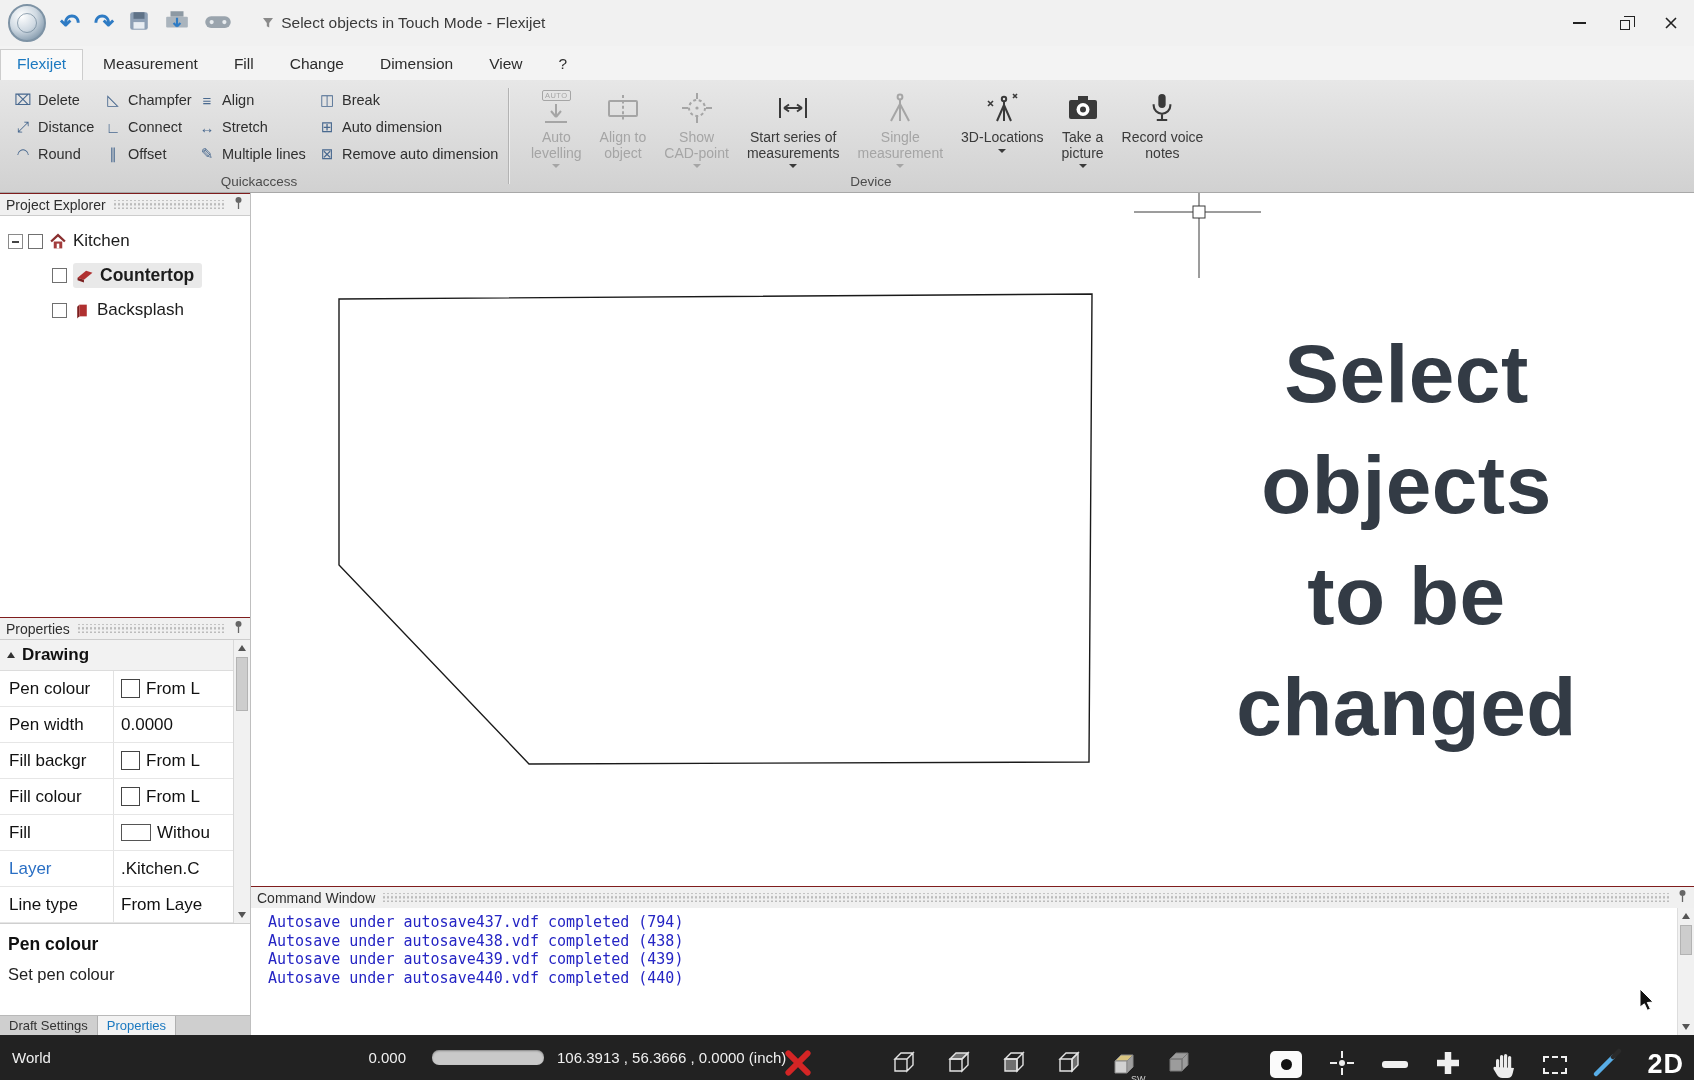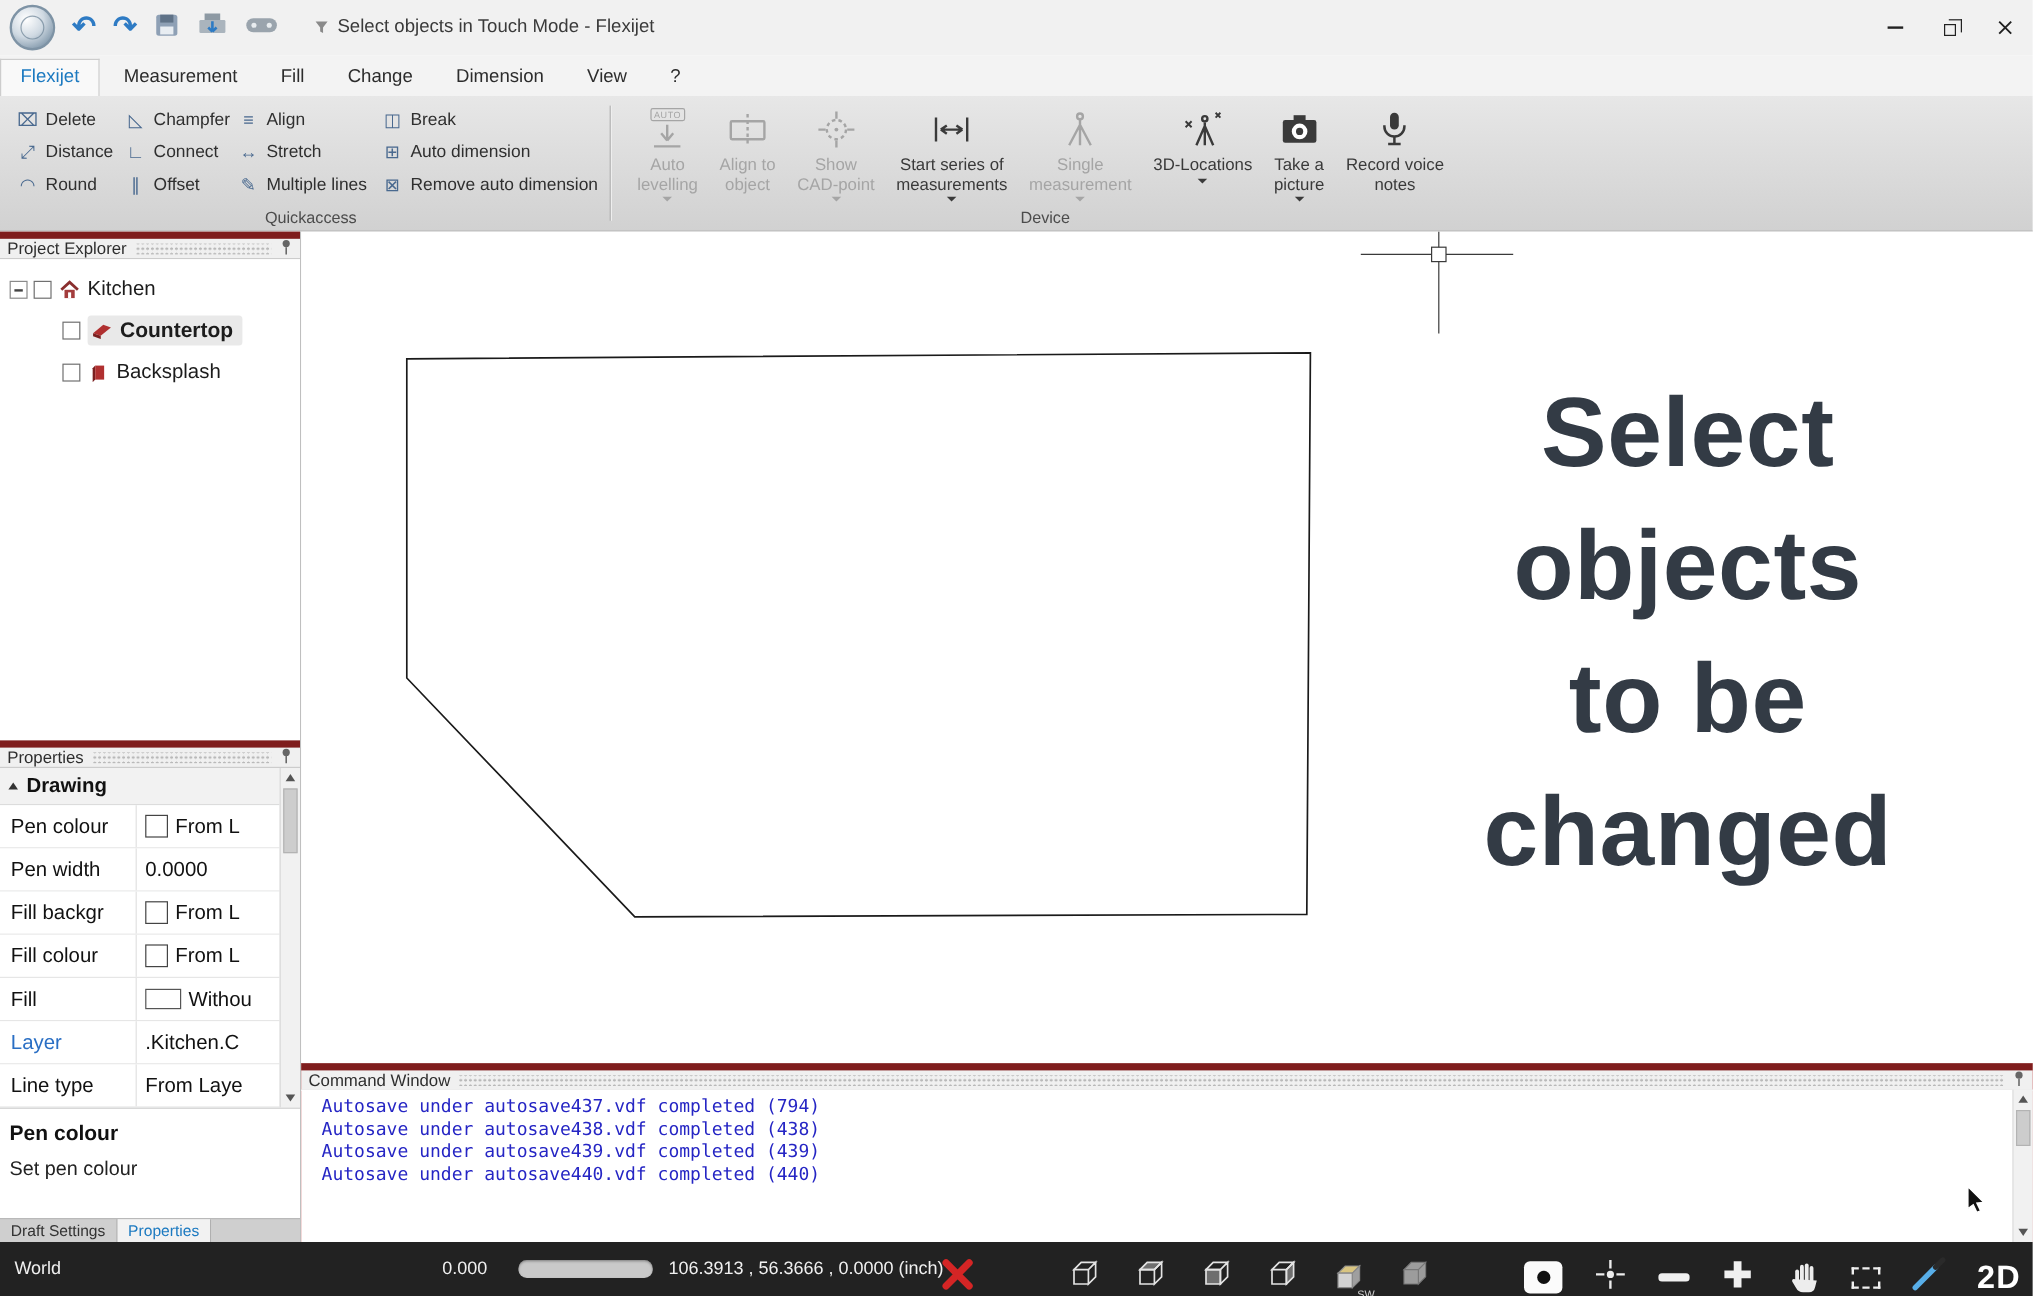--- a/index.html
+++ b/index.html
@@ -48,21 +48,21 @@
   .dev-label { font-size:14px; line-height:15.5px; text-align:center; white-space:nowrap; }
   .chevron { width:0; height:0; border-left:4px solid transparent; border-right:4px solid transparent;
              border-top:4px solid currentColor; margin-top:3px; }
   .chevron.hidden { visibility:hidden; }
   .auto-chip { font-size:7.5px; border:1px solid currentColor; padding:0 2px; border-radius:2px;
                letter-spacing:.5px; margin-bottom:1px; line-height:9px; }
 
   
   .sidebar { position:absolute; left:0; top:193px; width:251px; height:842px; background:#eef0f1;
              border-right:1px solid #bfbfbf; }
-  .panel-h { height:23px; background:#f0f0f0; border-top:6px solid #7f1d1d; border-bottom:1px solid #cccccc;
+  .panel-h { height:23px; background:#f0f0f0; border-top:1px solid #7f1d1d; border-bottom:1px solid #cccccc;
              display:flex; align-items:center; padding:0 6px; font-size:14px; color:#2e2e2e; }
   .panel-h .dots { flex:1; height:9px; margin:0 7px;
                    background-image:radial-gradient(#b9b9b9 0.9px, transparent 1.1px);
                    background-size:4px 4.5px; background-position:0 2px; }
   .tree { position:absolute; left:0; top:23px; width:250px; height:401px; background:#fff; }
   .tree-row { position:absolute; display:flex; align-items:center; height:30px; font-size:17px; color:#1c1c1c; white-space:nowrap; }
   .expander { width:15px; height:15px; border:1px solid #8a8a8a; background:#fff; position:relative; margin-right:5px; flex:none; }
   .expander::after { content:""; position:absolute; left:3px; right:3px; top:6px; height:2px; background:#444; }
   .cbx { width:15px; height:15px; border:1px solid #707070; background:#fff; margin-right:6px; flex:none; }
   .t-ico { width:18px; height:17px; margin-right:6px; flex:none; }
@@ -94,21 +94,21 @@
   .desc-text { font-size:16.5px; color:#222; margin-top:10px; }
   .side-tabs { position:absolute; left:0; top:822px; width:250px; height:20px; background:#cfcfcf;
                display:flex; font-size:13px; border-top:1px solid #b9b9b9; }
   .side-tab { padding:0 9px; color:#333; border-right:1px solid #b0b0b0; display:flex; align-items:center; }
   .side-tab.active { background:#f2f2f2; color:#1b79c0; }
 
   
   .rightarea { position:absolute; left:251px; top:193px; width:1443px; height:842px; }
   .canvas { position:absolute; left:0; top:0; width:1443px; height:693px; background:#fff; }
   .canvas svg.draw { position:absolute; inset:0; }
-  .overlay-text { position:absolute; left:898px; top:112px; width:515px; text-align:center;
+  .overlay-text { position:absolute; left:898px; top:125px; width:515px; text-align:center;
                   font-weight:bold; font-size:82px; line-height:111px; color:#333b45; letter-spacing:.5px; }
 
   .cmd { position:absolute; left:0; top:693px; width:1443px; height:149px; background:#b91c1c; }
   .cmd-body { position:absolute; left:0; top:22px; right:0; bottom:0; background:#fff; }
   .cmd-lines { padding:5px 0 0 17px; font-family:"DejaVu Sans Mono", monospace; font-size:15px;
                line-height:18.6px; color:#2525c4; }
   .cmd-scroll { position:absolute; right:0; top:0; bottom:0; width:17px; background:#f1f1f1; border-left:1px solid #dddddd; }
   .cmd-scroll .scroll-thumb { top:17px; height:30px; }
 
   .cursor { position:absolute; left:1388px; top:796px; z-index:50; }

